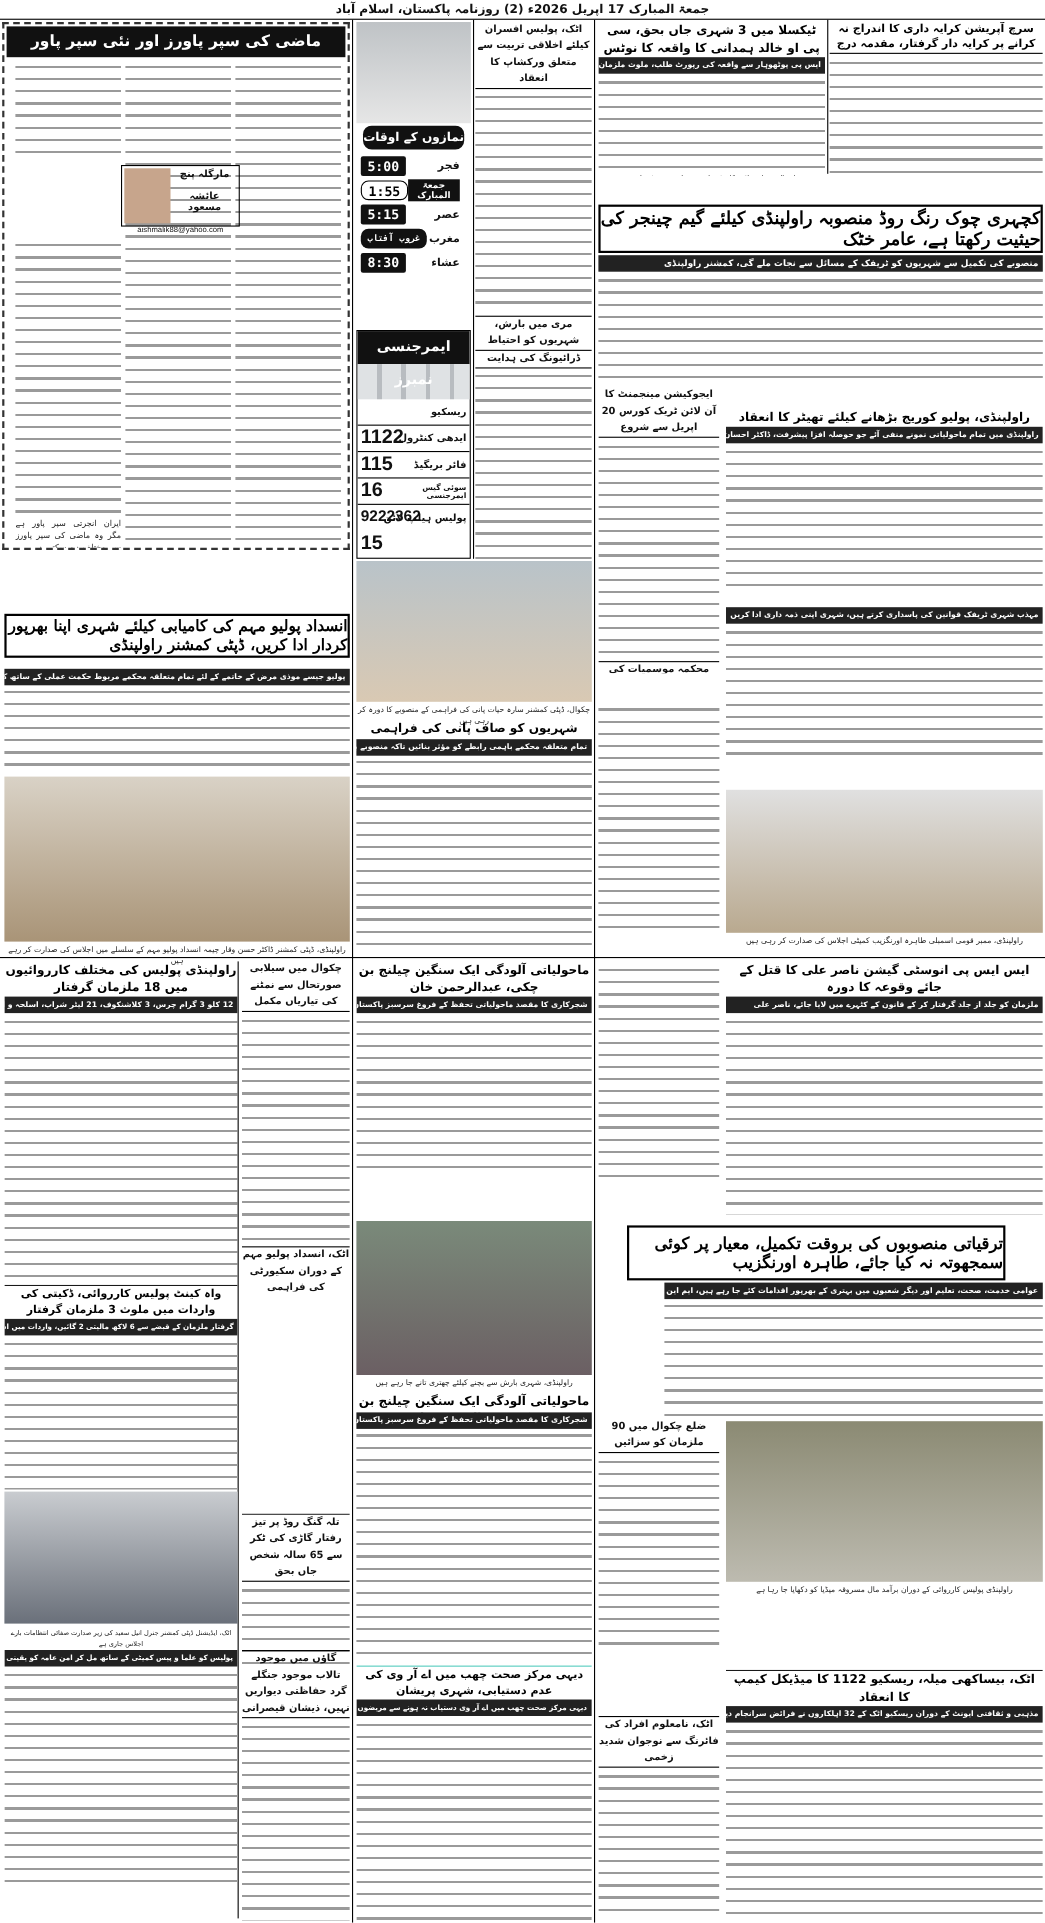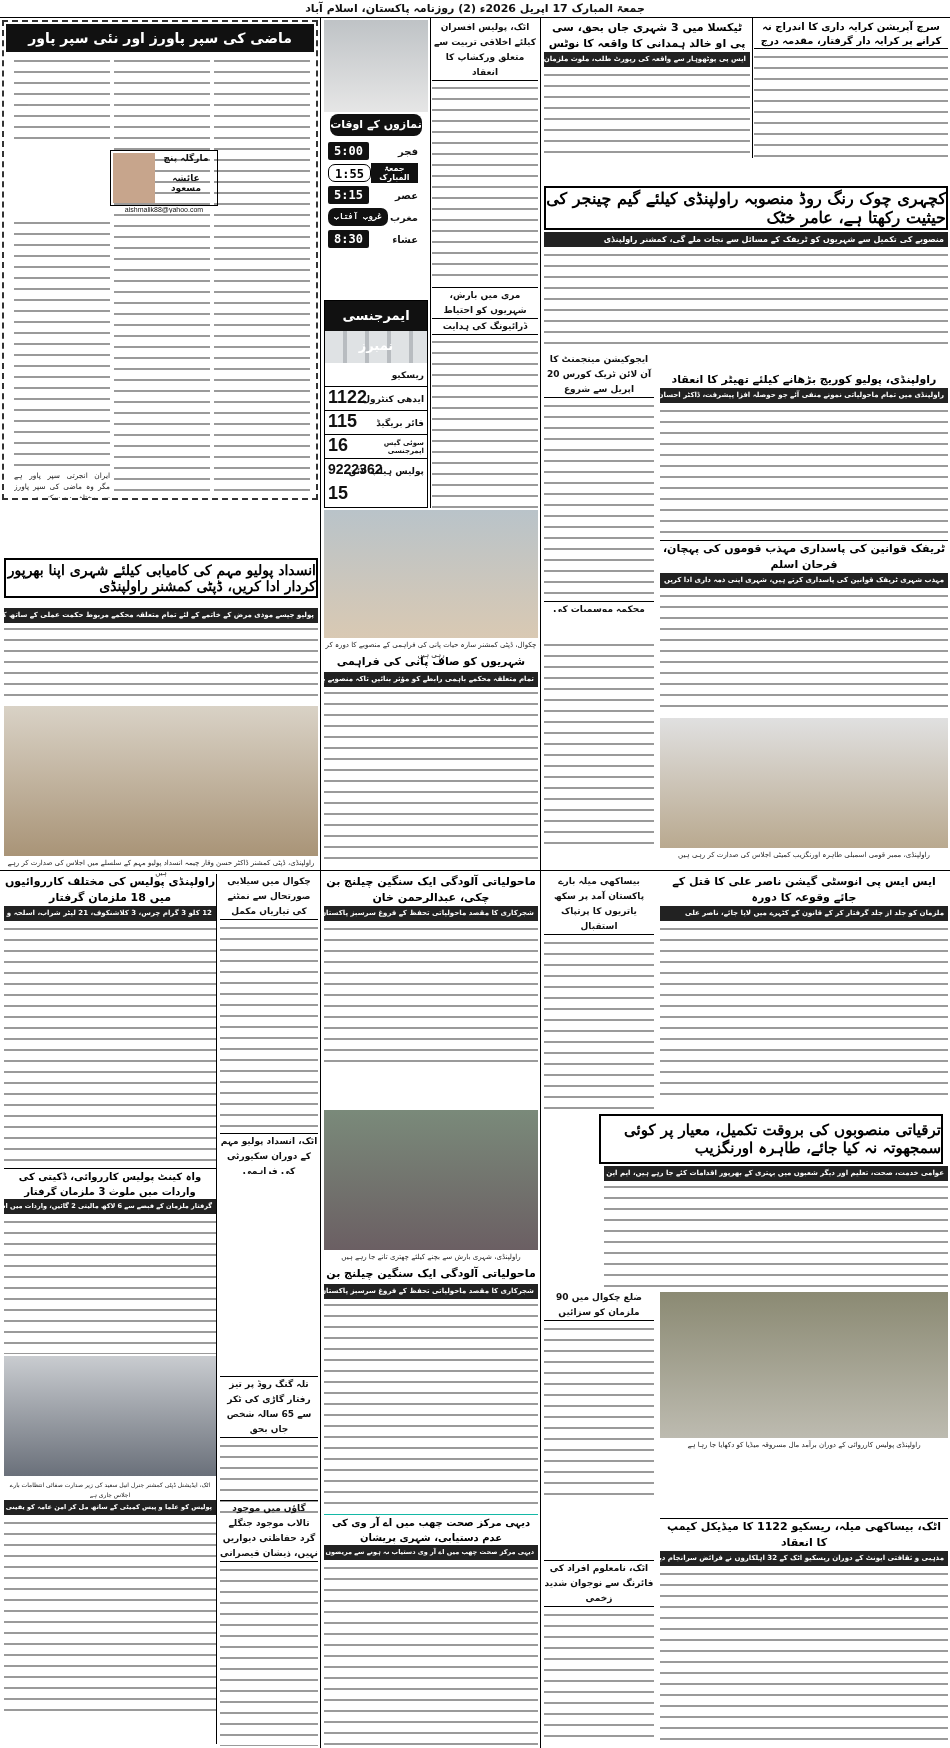--- a/index.html
+++ b/index.html
@@ -131,22 +131,21 @@
   <div class="body-text fill-lines" style="height:200px;margin-top:3px;"></div>
   <div class="side-hl" style="border-top:1px solid #000;">محکمہ موسمیات کی مری، گلیات و گردونواح میں بارش کی پیشگوئی</div>
 </div>
 <div class="abs" style="left:660px;top:372px;width:288px;height:170px;">
   <div class="hl" style="font-size:11px;line-height:16px;">راولپنڈی، پولیو کوریج بڑھانے کیلئے تھیٹر کا انعقاد</div>
   <div class="subbar" style="font-size:7px;">راولپنڈی میں تمام ماحولیاتی نمونے منفی آئے جو حوصلہ افزا پیشرفت، ڈاکٹر احسان غنی</div>
   <div class="body-text fill-lines" style="height:130px;margin-top:3px;"></div>
 </div>
 
 <div class="abs" style="left:660px;top:540px;width:288px;height:180px;">
-  <div class="hl" style="font-size:11px;line-height:16px;border-top:1px solid #000;">ٹریفک قوانین کی پاسداری مہذب قوموں کی پہچان، فرحان اسلم</div>
-  <div class="subbar" style="font-size:7px;">مہذب شہری ٹریفک قوانین کی پاسداری کرتے ہیں، شہری اپنی ذمہ داری ادا کریں</div>
+  <div class="subbar" style="font-size:7px;margin-top:12px;">مہذب شہری ٹریفک قوانین کی پاسداری کرتے ہیں، شہری اپنی ذمہ داری ادا کریں</div>
   <div class="body-text fill-lines" style="height:120px;margin-top:3px;"></div>
 </div>
 <div class="abs body-text fill-lines" style="left:544px;top:640px;width:110px;height:210px;"></div>
 
 <div class="abs photo" style="left:660px;top:718px;width:288px;height:130px;background:linear-gradient(#e0e0e0,#b9a98f);"></div>
 <div class="abs caption" style="left:660px;top:850px;width:288px;">راولپنڈی، ممبر قومی اسمبلی طاہرہ اورنگزیب کمیٹی اجلاس کی صدارت کر رہی ہیں</div>
 
 <div class="abs big-banner" style="left:4px;top:558px;width:314px;height:40px;font-size:14px;">انسداد پولیو مہم کی کامیابی کیلئے شہری اپنا بھرپور کردار ادا کریں، ڈپٹی کمشنر راولپنڈی</div>
 <div class="abs subbar" style="left:4px;top:608px;width:314px;font-size:7px;">پولیو جیسے موذی مرض کے خاتمے کے لئے تمام متعلقہ محکمے مربوط حکمت عملی کے ساتھ کام کریں، ڈاکٹر حسن وقار چیمہ</div>
 <div class="abs body-text fill-lines" style="left:4px;top:624px;width:314px;height:80px;"></div>
@@ -180,30 +179,29 @@
   <div class="subbar" style="font-size:7px;">شجرکاری کا مقصد ماحولیاتی تحفظ کے فروغ سرسبز پاکستان کے ویژن کو تقویت دینا</div>
   <div class="body-text fill-lines" style="height:140px;margin-top:3px;"></div>
 </div>
 <div class="abs photo" style="left:324px;top:1110px;width:214px;height:140px;background:linear-gradient(#7a8a7a,#6b5f63);"></div>
 <div class="abs caption" style="left:324px;top:1252px;width:214px;">راولپنڈی، شہری بارش سے بچنے کیلئے چھتری تانے جا رہے ہیں</div>
 <div class="abs hl" style="left:324px;top:1266px;width:214px;font-size:11px;line-height:16px;">ماحولیاتی آلودگی ایک سنگین چیلنج بن چکی، عبدالرحمن خان</div>
 <div class="abs subbar" style="left:324px;top:1284px;width:214px;font-size:7px;">شجرکاری کا مقصد ماحولیاتی تحفظ کے فروغ سرسبز پاکستان کے ویژن کو تقویت دینا</div>
 <div class="abs body-text fill-lines" style="left:324px;top:1300px;width:214px;height:210px;"></div>
 
 <div class="abs" style="left:544px;top:874px;width:110px;height:240px;">
-  <div class="side-hl">بیساکھی میلہ بارے پاکستان آمد پر سکھ یاتریوں کا پرتپاک استقبال</div>
   <div class="body-text fill-lines" style="height:200px;margin-top:3px;"></div>
 </div>
 <div class="abs" style="left:660px;top:874px;width:288px;height:236px;">
   <div class="hl" style="font-size:11px;line-height:16px;">ایس ایس پی انوسٹی گیشن ناصر علی کا قتل کے جائے وقوعہ کا دورہ</div>
   <div class="subbar" style="font-size:7px;">ملزمان کو جلد از جلد گرفتار کر کے قانون کے کٹہرے میں لایا جائے، ناصر علی</div>
   <div class="body-text fill-lines" style="height:180px;margin-top:3px;"></div>
 </div>
 
-<div class="abs big-banner" style="left:599px;top:1114px;width:344px;height:50px;font-size:15px;">ترقیاتی منصوبوں کی بروقت تکمیل، معیار پر کوئی سمجھوتہ نہ کیا جائے، طاہرہ اورنگزیب</div>
+<div class="abs big-banner" style="left:570px;top:1114px;width:344px;height:50px;font-size:15px;">ترقیاتی منصوبوں کی بروقت تکمیل، معیار پر کوئی سمجھوتہ نہ کیا جائے، طاہرہ اورنگزیب</div>
 <div class="abs subbar" style="left:604px;top:1166px;width:344px;font-size:7px;">عوامی خدمت، صحت، تعلیم اور دیگر شعبوں میں بہتری کے بھرپور اقدامات کئے جا رہے ہیں، ایم این اے</div>
 <div class="abs body-text fill-lines" style="left:604px;top:1182px;width:344px;height:110px;"></div>
 <div class="abs" style="left:544px;top:1290px;width:110px;height:210px;">
   <div class="side-hl">ضلع چکوال میں 90 ملزمان کو سزائیں</div>
   <div class="body-text fill-lines" style="height:190px;margin-top:3px;"></div>
 </div>
 <div class="abs photo" style="left:660px;top:1292px;width:288px;height:146px;background:linear-gradient(#8b8a73,#bdbbb0);"></div>
 <div class="abs caption" style="left:660px;top:1440px;width:288px;">راولپنڈی پولیس کارروائی کے دوران برآمد مال مسروقہ میڈیا کو دکھایا جا رہا ہے</div>
 
 <div class="abs" style="left:4px;top:1168px;width:212px;height:186px;">

